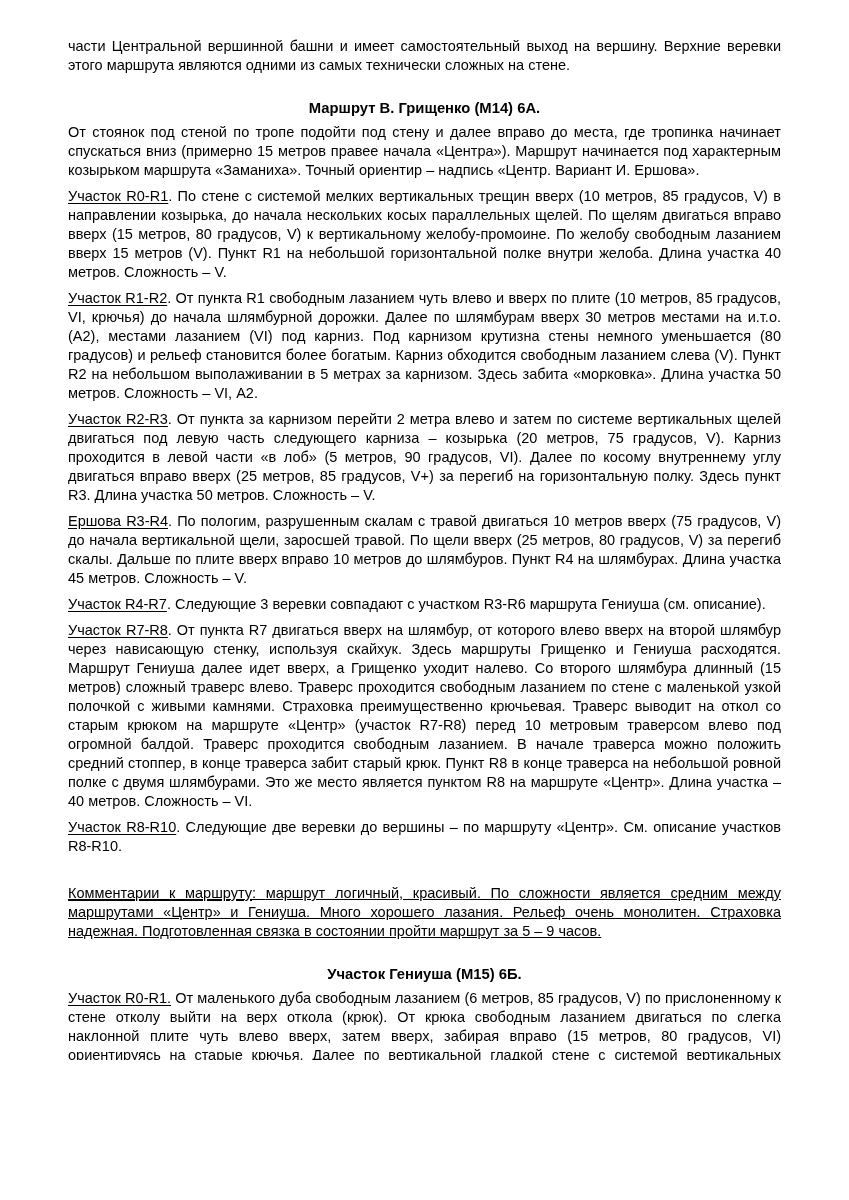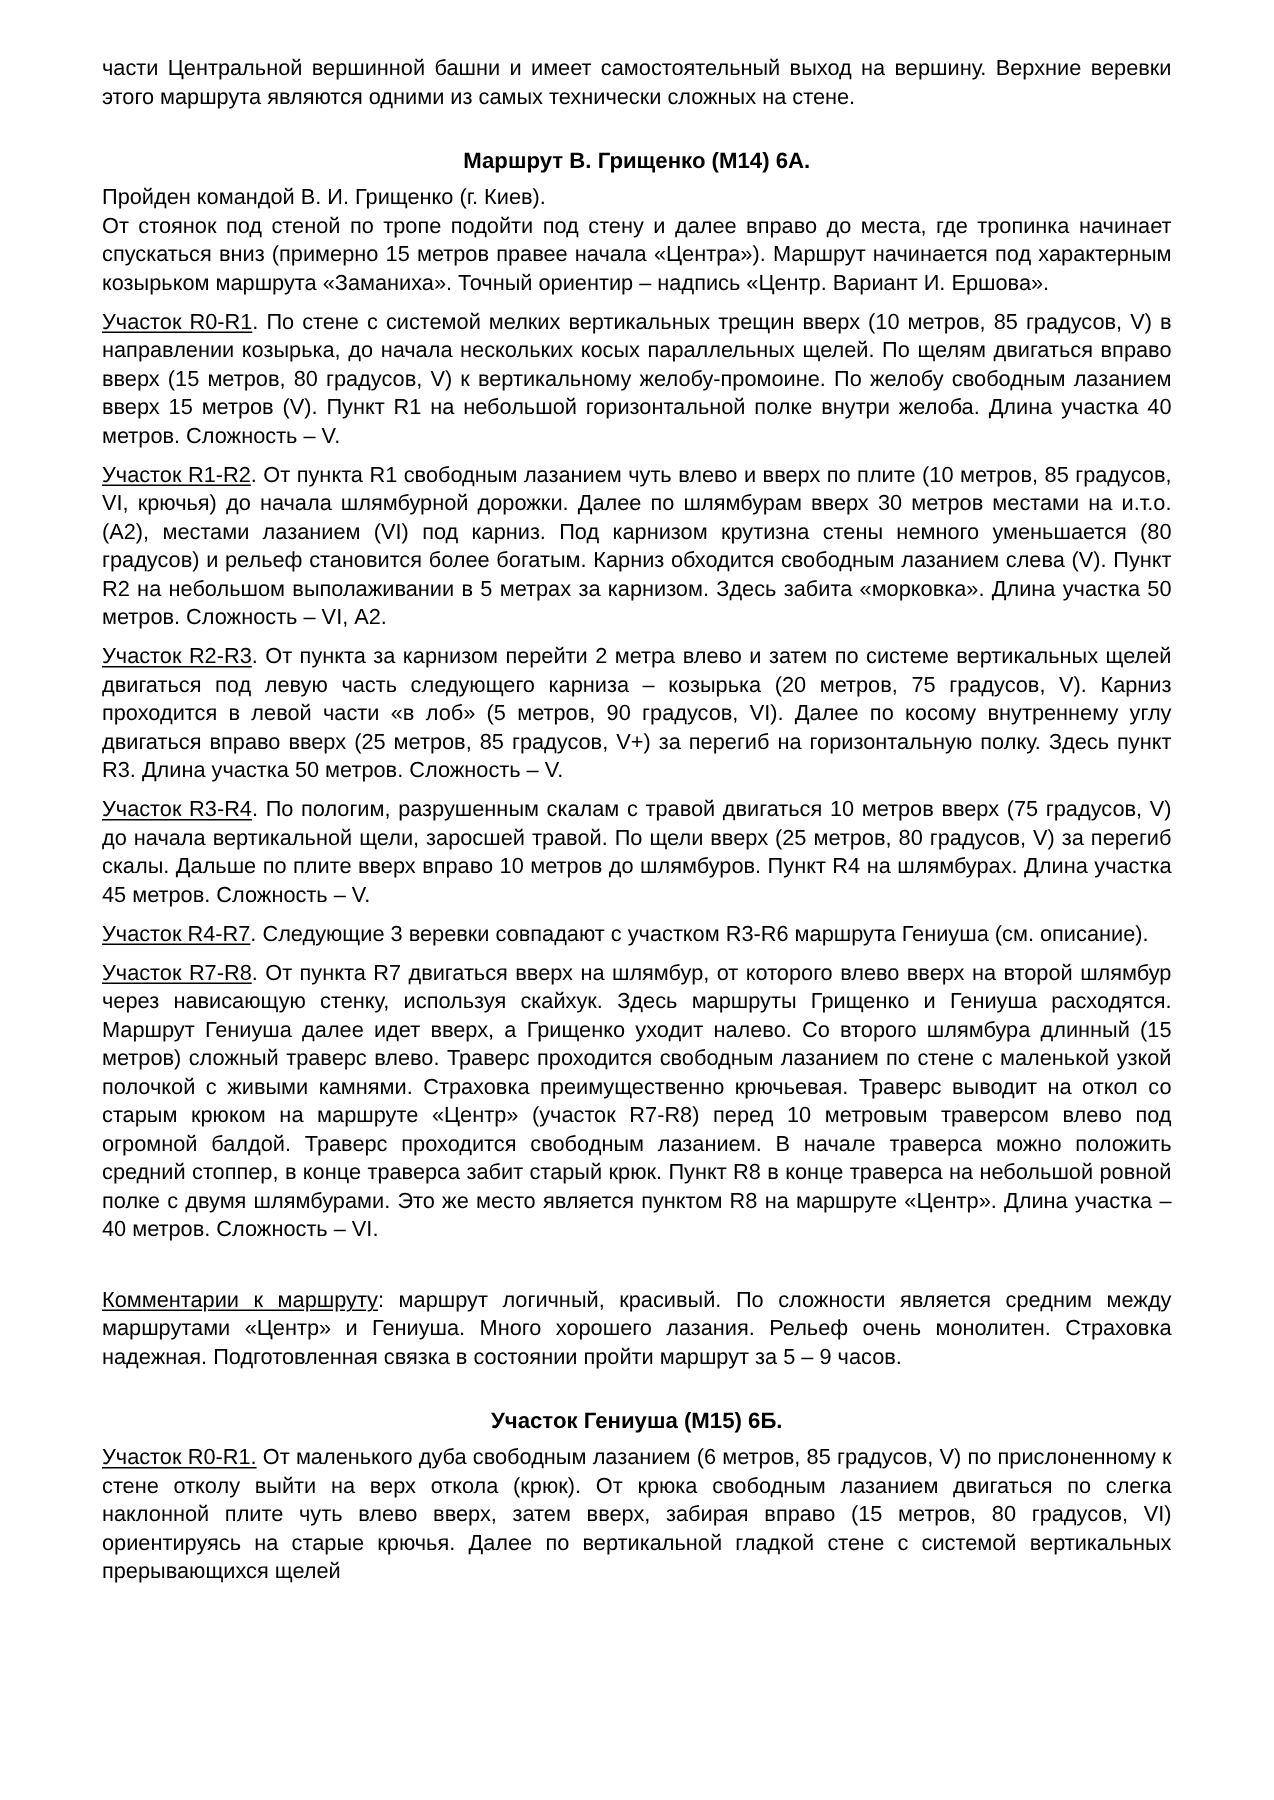--- a/index.html
+++ b/index.html
@@ -35,20 +35,21 @@
   h2.route-heading {
     font-family: "Liberation Sans", "DejaVu Sans", sans-serif;
     font-size: 14.8px;
     line-height: 19px;
     font-weight: 700;
     margin: 24px 0 5px 0;
     text-align: center;
   }
   p.para.comments {
     margin-top: 28px;
+    text-decoration: underline;
   }
   .ul {
     text-decoration: underline;
     text-underline-offset: 2px;
   }
   .page-number {
     position: absolute;
     left: 0;
     right: 0;
     top: 1144px;
@@ -61,35 +62,35 @@
 </head>
 <body>
 
 <div class="page">
   <div class="content">
 
     <p class="para">части Центральной вершинной башни и имеет самостоятельный выход на вершину. Верхние веревки этого маршрута являются одними из самых технически сложных на стене.</p>
 
     <h2 class="route-heading">Маршрут В. Грищенко (М14) 6А.</h2>
 
-    <p class="para tight">Пройден командой В. И. Грищенко (г. Киев).</p>
     <p class="para">От стоянок под стеной по тропе подойти под стену и далее вправо до места, где тропинка начинает спускаться вниз (примерно 15 метров правее начала «Центра»). Маршрут начинается под характерным козырьком маршрута «Заманиха». Точный ориентир – надпись «Центр. Вариант И. Ершова».</p>
 
     <p class="para"><span class="ul">Участок R0-R1</span><span>. </span><span>По стене с системой мелких вертикальных трещин вверх (10 метров, 85 градусов, V) в направлении козырька, до начала нескольких косых параллельных щелей. По щелям двигаться вправо вверх (15 метров, 80 градусов, V) к вертикальному желобу-промоине. По желобу свободным лазанием вверх 15 метров (V). Пункт R1 на небольшой горизонтальной полке внутри желоба. Длина участка 40 метров. Сложность – V.</span></p>
 
     <p class="para"><span class="ul">Участок R1-R2</span><span>. </span><span>От пункта R1 свободным лазанием чуть влево и вверх по плите (10 метров, 85 градусов, VI, крючья) до начала шлямбурной дорожки. Далее по шлямбурам вверх 30 метров местами на и.т.о. (А2), местами лазанием (VI) под карниз. Под карнизом крутизна стены немного уменьшается (80 градусов) и рельеф становится более богатым. Карниз обходится свободным лазанием слева (V). Пункт R2 на небольшом выполаживании в 5 метрах за карнизом. Здесь забита «морковка». Длина участка 50 метров. Сложность – VI, А2.</span></p>
 
     <p class="para"><span class="ul">Участок R2-R3</span><span>. </span><span>От пункта за карнизом перейти 2 метра влево и затем по системе вертикальных щелей двигаться под левую часть следующего карниза – козырька (20 метров, 75 градусов, V). Карниз проходится в левой части «в лоб» (5 метров, 90 градусов, VI). Далее по косому внутреннему углу двигаться вправо вверх (25 метров, 85 градусов, V+) за перегиб на горизонтальную полку. Здесь пункт R3. Длина участка 50 метров. Сложность – V.</span></p>
 
-    <p class="para"><span class="ul">Участок R3-R4</span><span>. </span><span>По пологим, разрушенным скалам с травой двигаться 10 метров вверх (75 градусов, V) до начала вертикальной щели, заросшей травой. По щели вверх (25 метров, 80 градусов, V) за перегиб скалы. Дальше по плите вверх вправо 10 метров до шлямбуров. Пункт R4 на шлямбурах. Длина участка 45 метров. Сложность – V.</span></p>
+    <p class="para"><span class="ul">Ершова R3-R4</span><span>. </span><span>По пологим, разрушенным скалам с травой двигаться 10 метров вверх (75 градусов, V) до начала вертикальной щели, заросшей травой. По щели вверх (25 метров, 80 градусов, V) за перегиб скалы. Дальше по плите вверх вправо 10 метров до шлямбуров. Пункт R4 на шлямбурах. Длина участка 45 метров. Сложность – V.</span></p>
 
     <p class="para"><span class="ul">Участок R4-R7</span><span>. </span><span>Следующие 3 веревки совпадают с участком R3-R6 маршрута Гениуша (см. описание).</span></p>
 
     <p class="para"><span class="ul">Участок R7-R8</span><span>. </span><span>От пункта R7 двигаться вверх на шлямбур, от которого влево вверх на второй шлямбур через нависающую стенку, используя скайхук. Здесь маршруты Грищенко и Гениуша расходятся. Маршрут Гениуша далее идет вверх, а Грищенко уходит налево. Со второго шлямбура длинный (15 метров) сложный траверс влево. Траверс проходится свободным лазанием по стене с маленькой узкой полочкой с живыми камнями. Страховка преимущественно крючьевая. Траверс выводит на откол со старым крюком на маршруте «Центр» (участок R7-R8) перед 10 метровым траверсом влево под огромной балдой. Траверс проходится свободным лазанием. В начале траверса можно положить средний стоппер, в конце траверса забит старый крюк. Пункт R8 в конце траверса на небольшой ровной полке с двумя шлямбурами. Это же место является пунктом R8 на маршруте «Центр». Длина участка – 40 метров. Сложность – VI.</span></p>
 
+    <p class="para"><span class="ul">Участок R8-R10</span><span>. </span><span>Следующие две веревки до вершины – по маршруту «Центр». См. описание участков R8-R10.</span></p>
 
     <p class="para comments"><span class="ul">Комментарии к маршруту</span><span>: </span><span>маршрут логичный, красивый. По сложности является средним между маршрутами «Центр» и Гениуша. Много хорошего лазания. Рельеф очень монолитен. Страховка надежная. Подготовленная связка в состоянии пройти маршрут за 5 – 9 часов.</span></p>
 
     <h2 class="route-heading">Участок Гениуша (М15) 6Б.</h2>
 
 
     <p class="para"><span class="ul">Участок R0-R1.</span><span> </span><span>От маленького дуба свободным лазанием (6 метров, 85 градусов, V) по прислоненному к стене отколу выйти на верх откола (крюк). От крюка свободным лазанием двигаться по слегка наклонной плите чуть влево вверх, затем вверх, забирая вправо (15 метров, 80 градусов, VI) ориентируясь на старые крючья. Далее по вертикальной гладкой стене с системой вертикальных прерывающихся щелей</span></p>
 
   </div>
 

